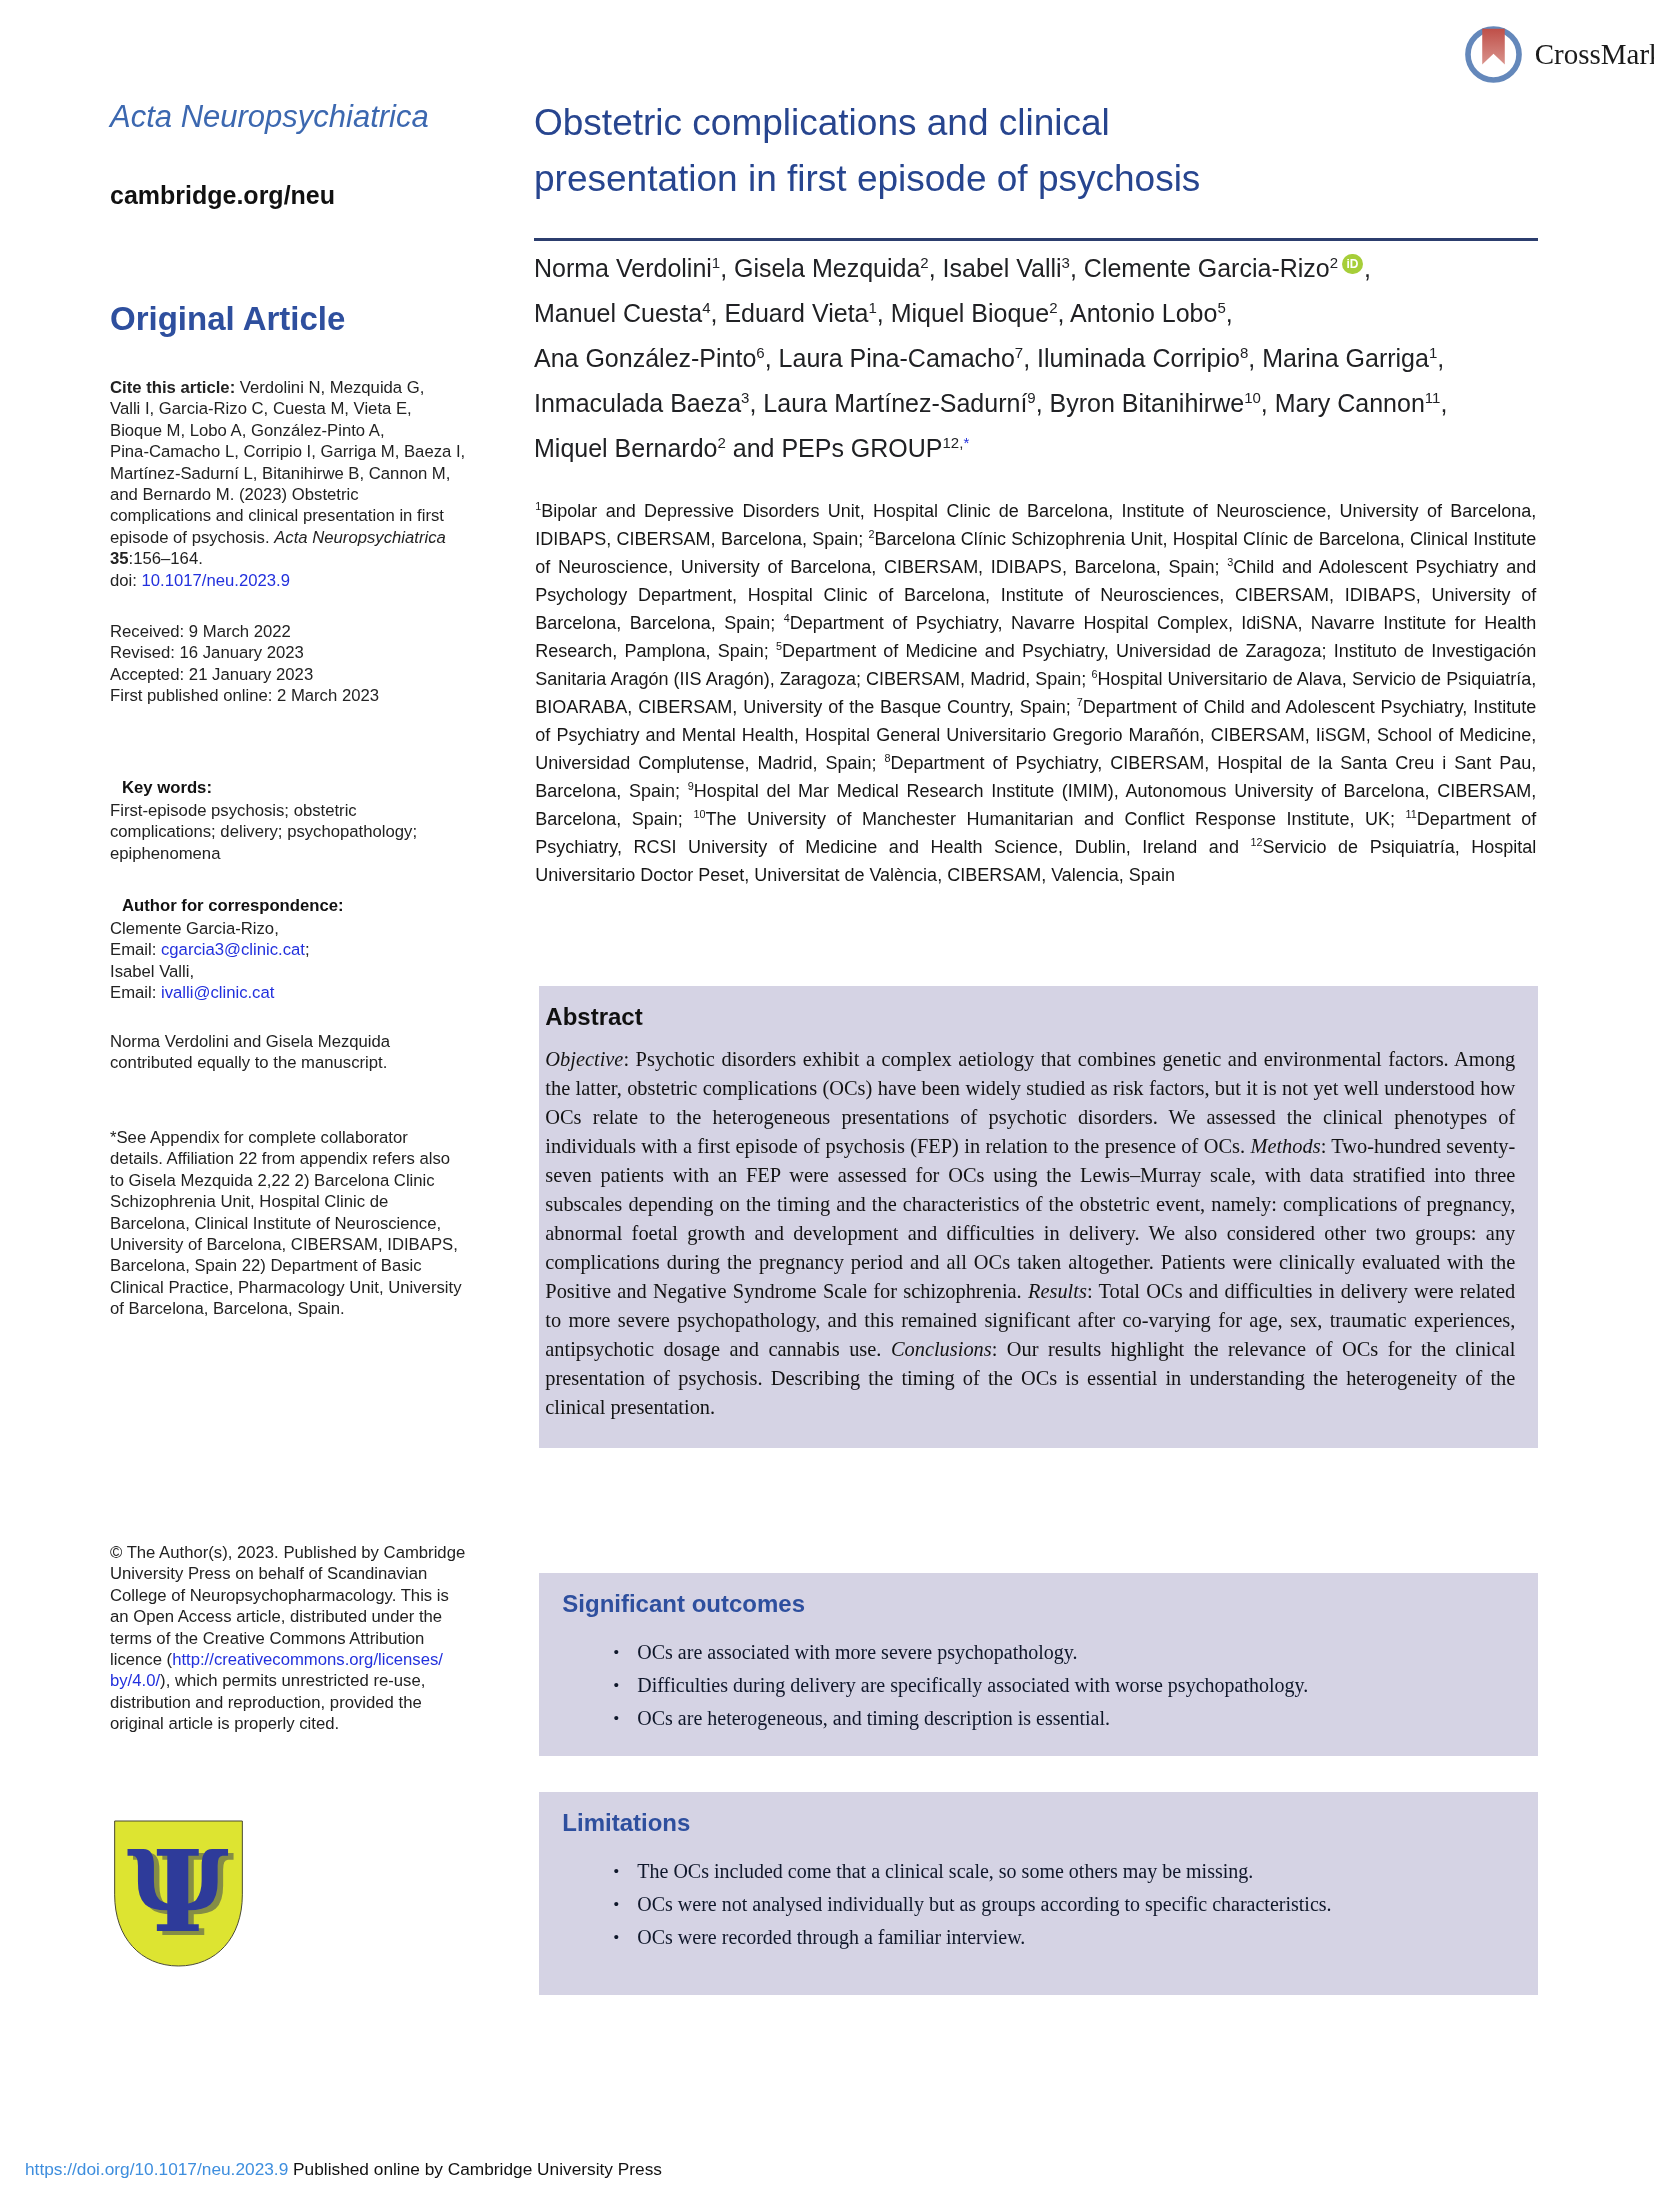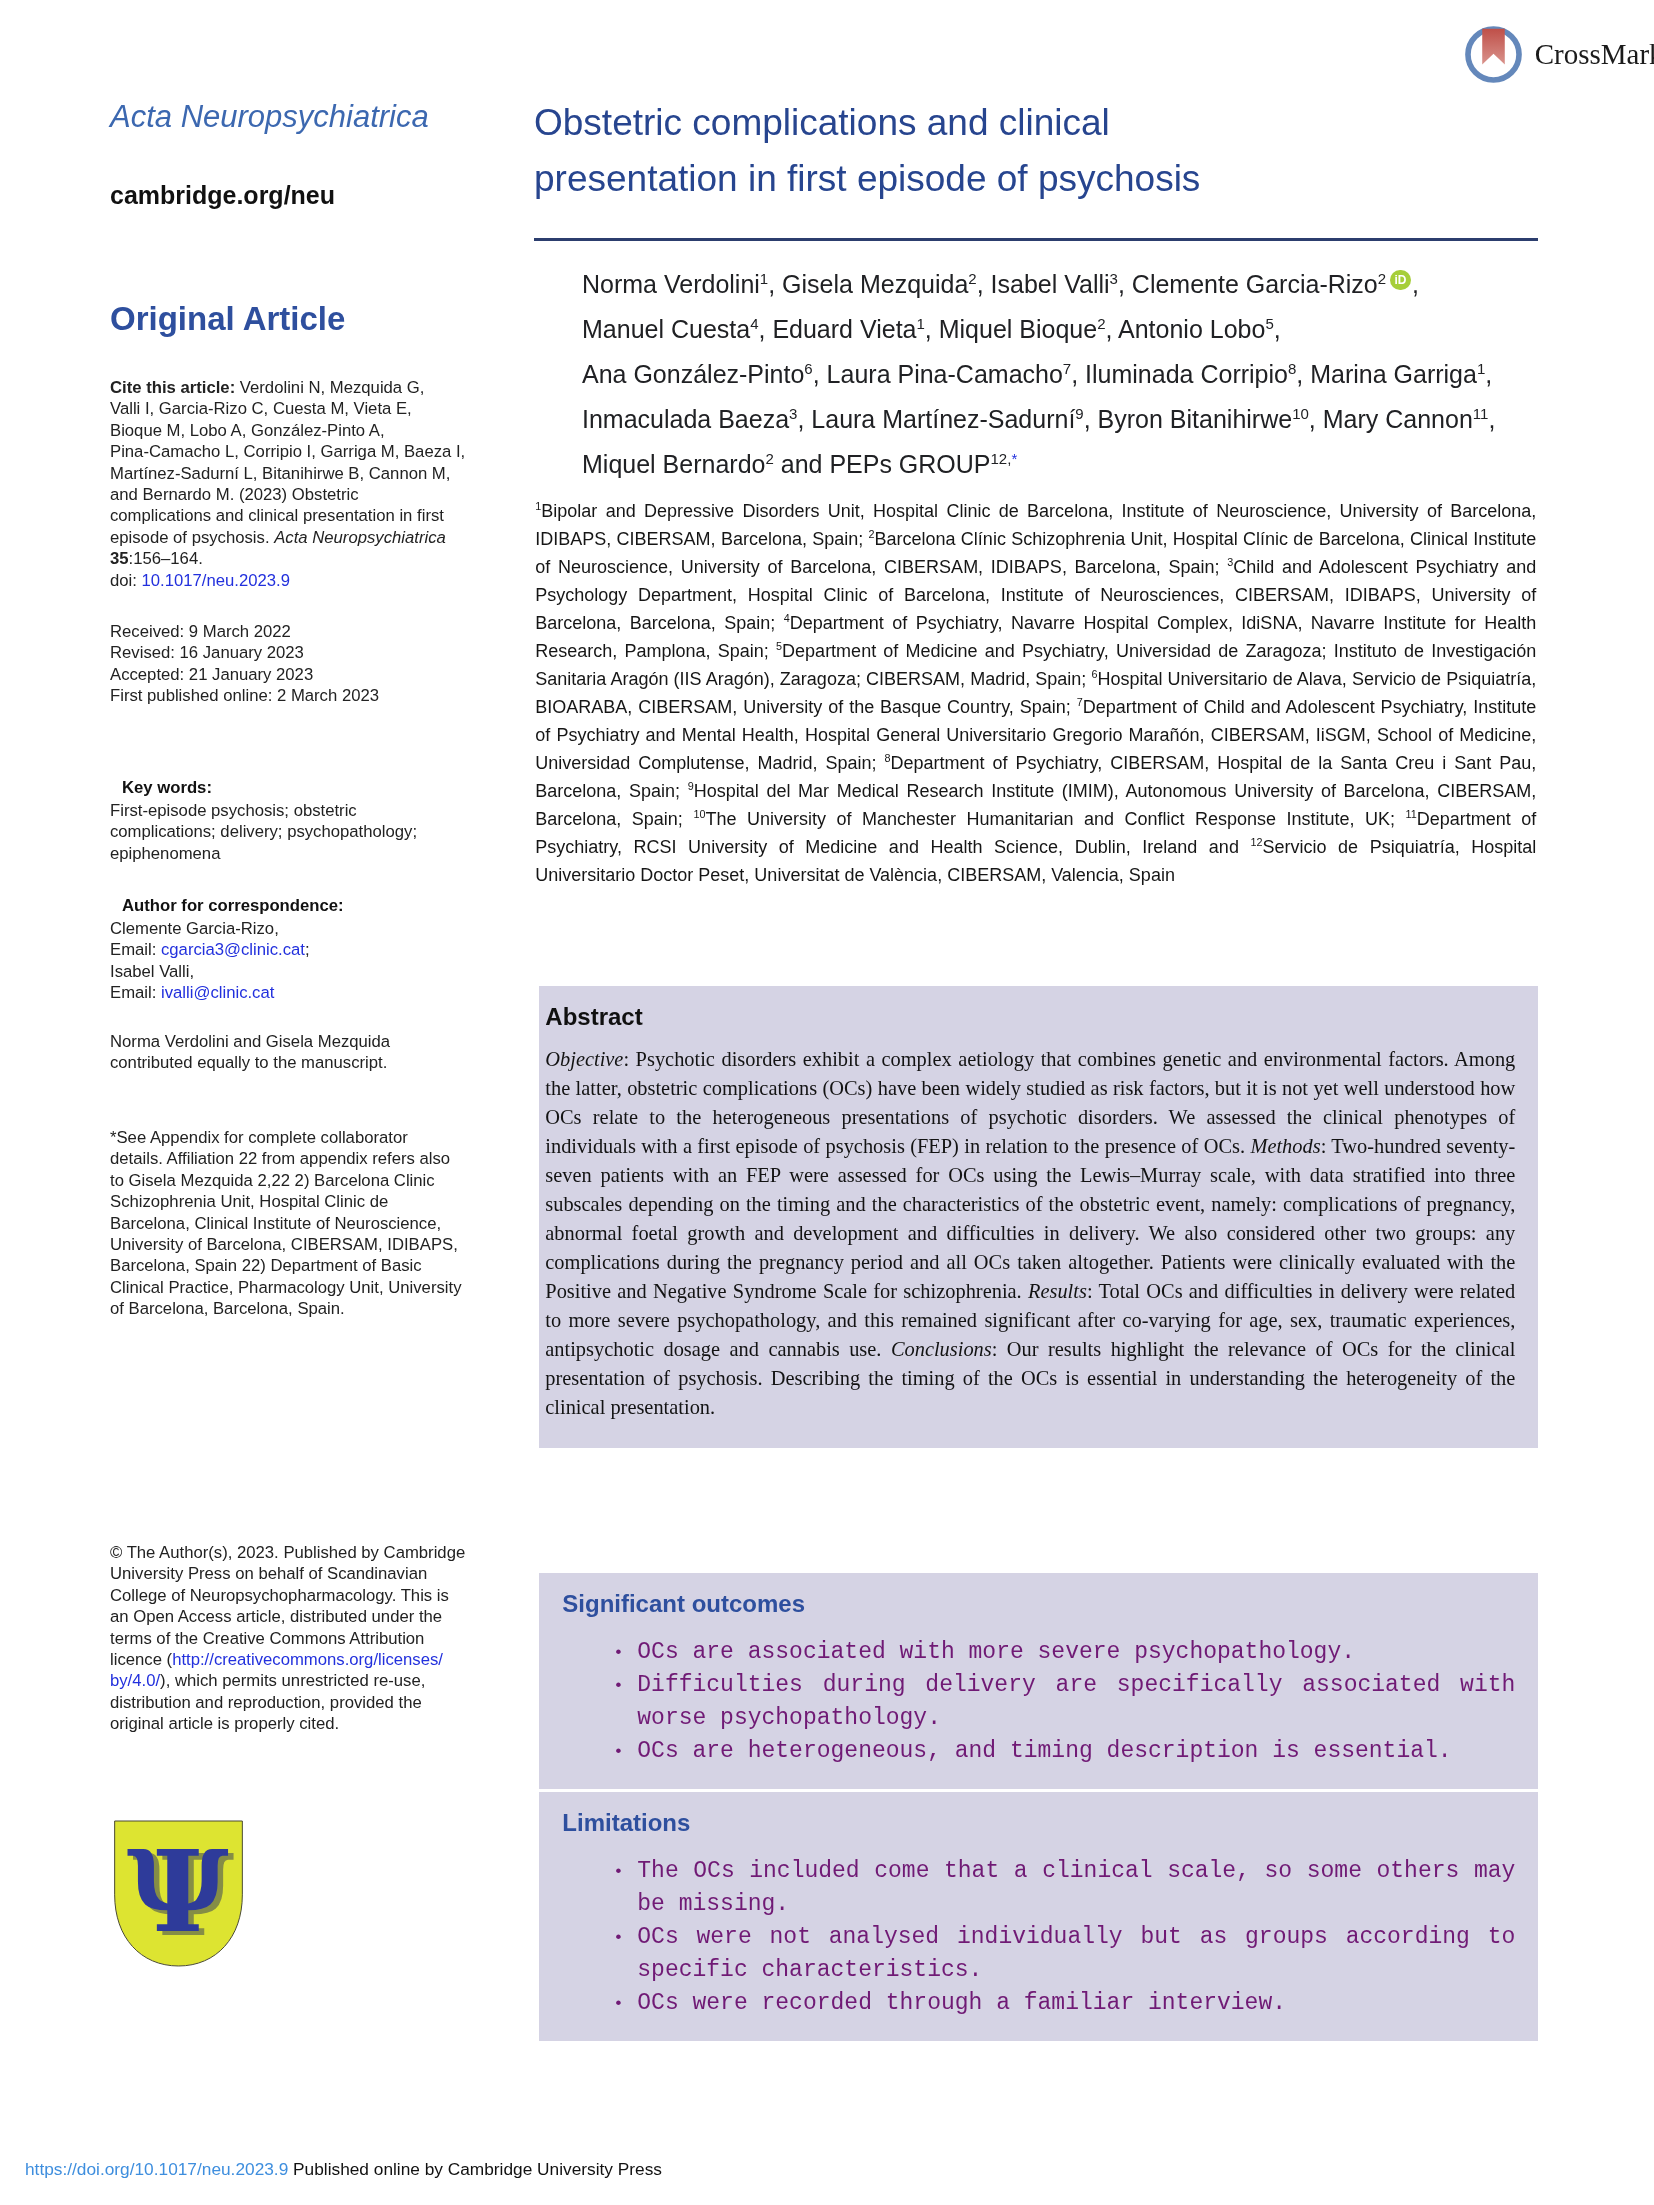--- a/index.html
+++ b/index.html
@@ -41,36 +41,36 @@
   
   .crossmark{position:absolute;left:1463px;top:24px;display:flex;align-items:center;gap:10.7px;cursor:pointer;}
   .crossmark-label{font-family:"Liberation Serif","DejaVu Serif",serif;font-size:29px;color:#1b1b1b;}
 
   
   .main{position:absolute;left:534px;top:0;width:1004px;}
   .title{position:absolute;top:95px;left:0;width:100%;font-size:37px;font-weight:400;
     color:var(--title-blue);}
   .title .t-line{line-height:56px;white-space:nowrap;}
   .rule{position:absolute;top:238px;left:0;width:100%;height:3.3px;background:var(--rule-navy);}
-  .authors{position:absolute;top:262px;left:0;width:100%;font-size:25px;color:#202124;margin-left:48px;}
+  .authors{position:absolute;top:246px;left:0;width:100%;font-size:25px;color:#202124;}
   .authors .t-line{line-height:45px;white-space:nowrap;}
   .affiliations{position:absolute;top:497px;left:1.3px;width:1001px;font-size:18px;
     line-height:28px;text-align:justify;color:#161616;}
 
   .box{position:absolute;left:5.3px;width:999px;background:var(--box-bg);padding:17.3px 23px 21.4px 23px;}
   .abstract-box{top:986px;min-height:462px;padding-left:6px;}
   .outcomes-box{top:1573px;min-height:169px;}
   .limitations-box{top:1792px;min-height:203px;}
   .box-title{font-size:24px;font-weight:700;margin-bottom:13.3px;font-family:"Liberation Sans",sans-serif;}
   .box-title.dark{color:#101010;}
   .box-title.blue{color:var(--heading-blue);}
   .serif-body{font-family:"Liberation Serif","DejaVu Serif",serif;font-size:20.4px;
     line-height:29px;text-align:justify;color:#131313;}
-  ul.bullets{list-style:none;margin:17.3px 0 0 47px;font-family:Liberation Mono, monospace;
-    font-size:23px;line-height:33px;color:#701a75;}
+  ul.bullets{list-style:none;margin:17.3px 0 0 47px;font-family:Liberation Serif, serif;
+    font-size:20px;line-height:33px;color:#0f172a;}
   ul.bullets li{position:relative;padding-left:28px;text-align:justify;}
   ul.bullets li::before{content:"•";position:absolute;left:4px;top:0;font-size:17.3px;}
 
   
   .footer{position:absolute;left:25px;top:2159px;font-size:17.3px;color:#111;white-space:nowrap;}
 
   
   .seg-b{font-weight:700;}
   .seg-i{font-style:italic;}
   .seg-sup{vertical-align:super;font-size:60%;line-height:0;}

